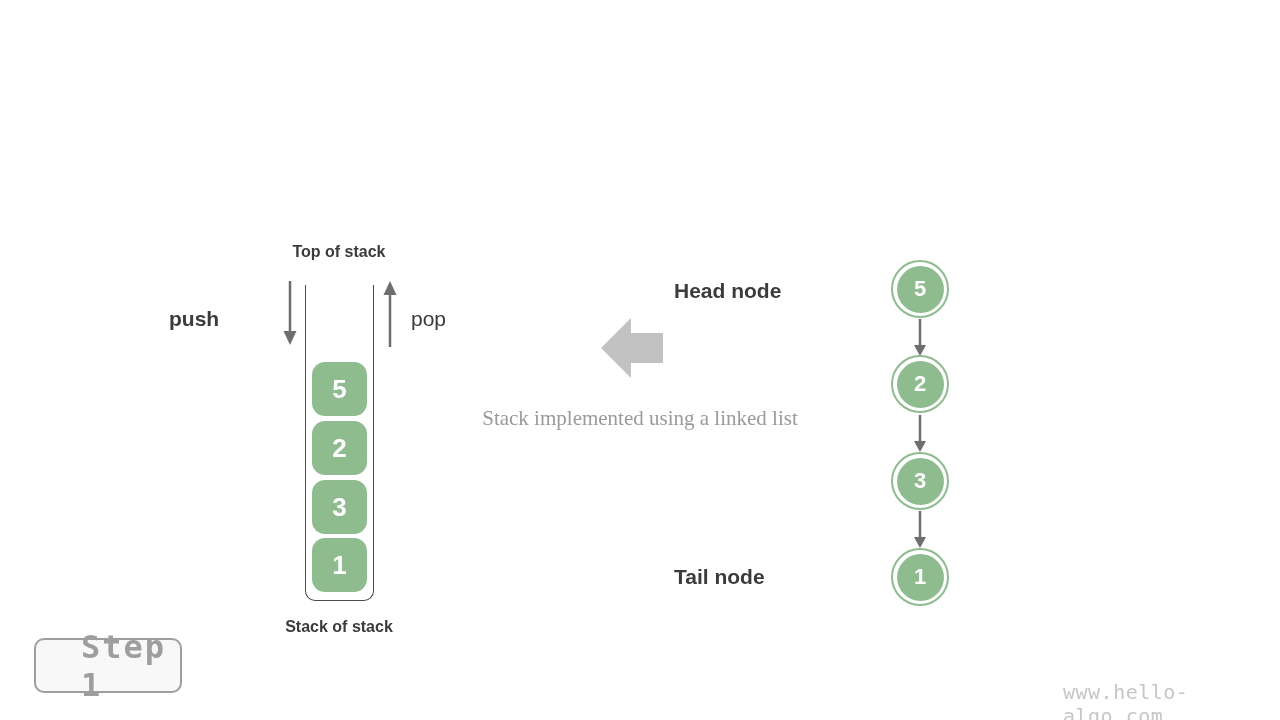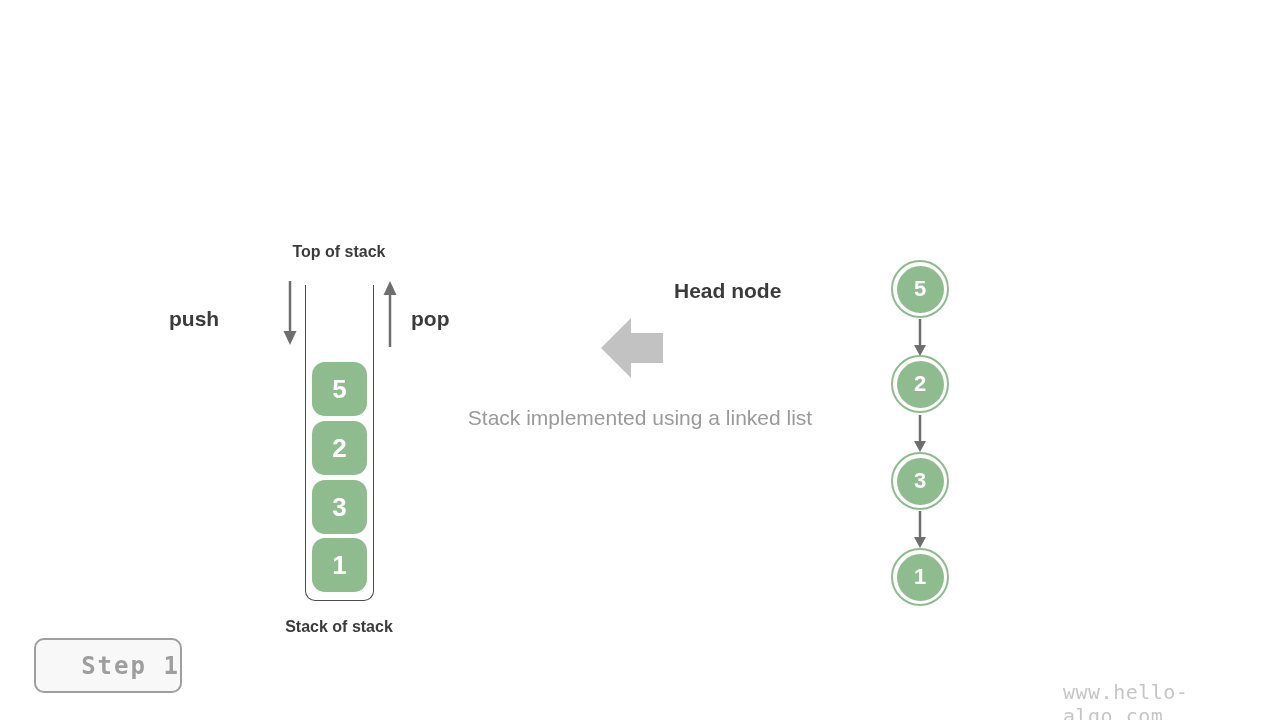--- a/index.html
+++ b/index.html
@@ -44,31 +44,31 @@
   .stack-box.b3 { top: 538px; }
 
   .push-label {
     left: 169px; top: 307px; width: 100px; height: 24px;
     line-height: 24px;
     font-size: 21px; font-weight: bold; color: #3b3b3b;
   }
   .pop-label {
     left: 411px; top: 307px; width: 100px; height: 24px;
     text-align: left; line-height: 24px;
-    font-size: 21px; font-weight: bold; color: #3b3b3b;
+    font-size: 21px; font-weight: normal; color: #3b3b3b;
   }
   .push-arrow { left: 280px; top: 281px; }
   .pop-arrow  { left: 380px; top: 281px; }
 
   
   .block-arrow { left: 601px; top: 317px; }
   .caption {
     left: 340px; top: 405px; width: 600px; height: 26px;
     text-align: center; line-height: 26px;
-    font-size: 21px; color: #9a9a9a; font-weight: 400;
+    font-size: 21px; color: #9a9a9a; font-weight: 400; font-family: Liberation Serif, serif;
   }
 
   
   .ll-node {
     left: 891px; width: 58px; height: 58px;
     background: #ffffff; border: 2px solid #8fbc8f; border-radius: 50%;
     display: flex; align-items: center; justify-content: center;
   }
   .ll-node .inner {
     width: 47px; height: 47px; border-radius: 50%;
@@ -93,21 +93,21 @@
   }
   .head-label { top: 279px; }
   .tail-label { top: 565px; }
 
   
   .step-badge {
     left: 34px; top: 638px; width: 148px; height: 55px;
     background: #f8f8f8; border: 2px solid #9e9e9e; border-radius: 10px;
     display: flex; align-items: center; justify-content: center;
     font-family: "DejaVu Sans Mono", monospace;
-    font-size: 24px; font-weight: bold; color: #9e9e9e;
+    font-size: 32px; font-weight: bold; color: #9e9e9e;
     letter-spacing: 2px;
     padding-left: 45px;
   }
   .watermark {
     left: 1063px; top: 680px;
     font-family: "DejaVu Sans Mono", monospace;
     font-size: 20px; letter-spacing: 0.5px; color: #c6c6c6;
   }
 </style>
 </head>
@@ -137,20 +137,21 @@
   <div class="abs stack-box b3">1</div>
 
   <div class="abs stack-bottom-label">Stack of stack</div>
 
   <svg class="abs block-arrow" width="62" height="62" viewBox="0 0 62 62">
     <polygon points="0,31 30,1 30,16 62,16 62,46 30,46 30,61" fill="#c2c2c2"></polygon>
   </svg>
   <div class="abs caption">Stack implemented using a linked list</div>
 
   <div class="abs head-label">Head node</div>
+  <div class="abs tail-label">Tail node</div>
 
   <div class="abs ll-node n0">
     <div class="inner">5</div>
   </div>
   <svg class="abs ll-arrow a0" width="20" height="37" viewBox="0 0 20 37">
     <line x1="10" y1="0" x2="10" y2="27" stroke="#6e6e6e" stroke-width="2.5"></line>
     <polygon points="4,26 16,26 10,37" fill="#6e6e6e"></polygon>
   </svg>
 
   <div class="abs ll-node n1">

